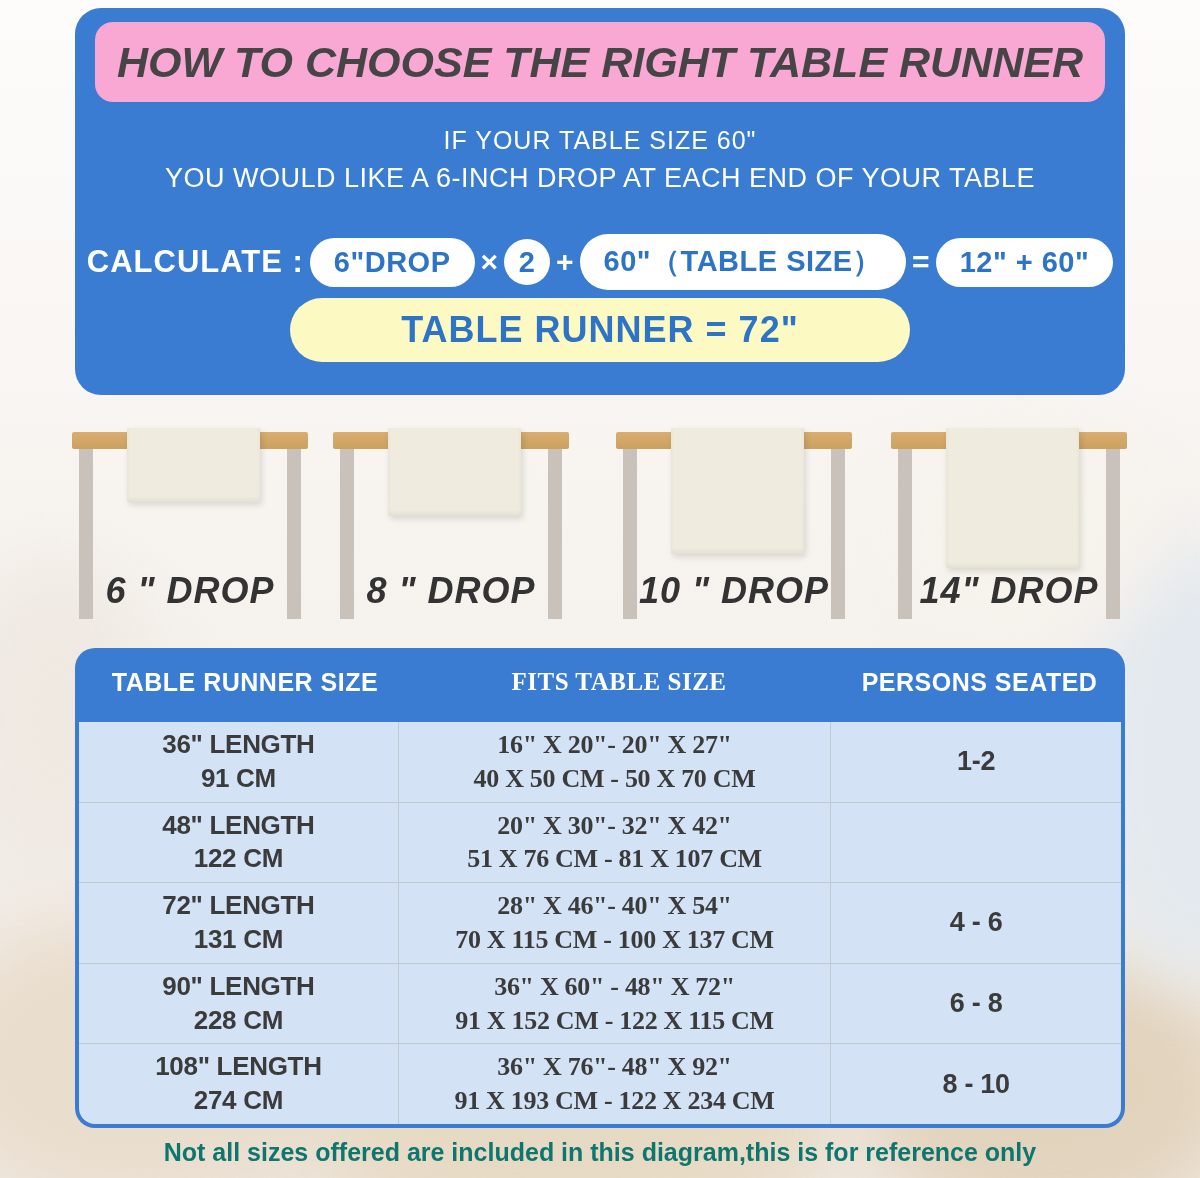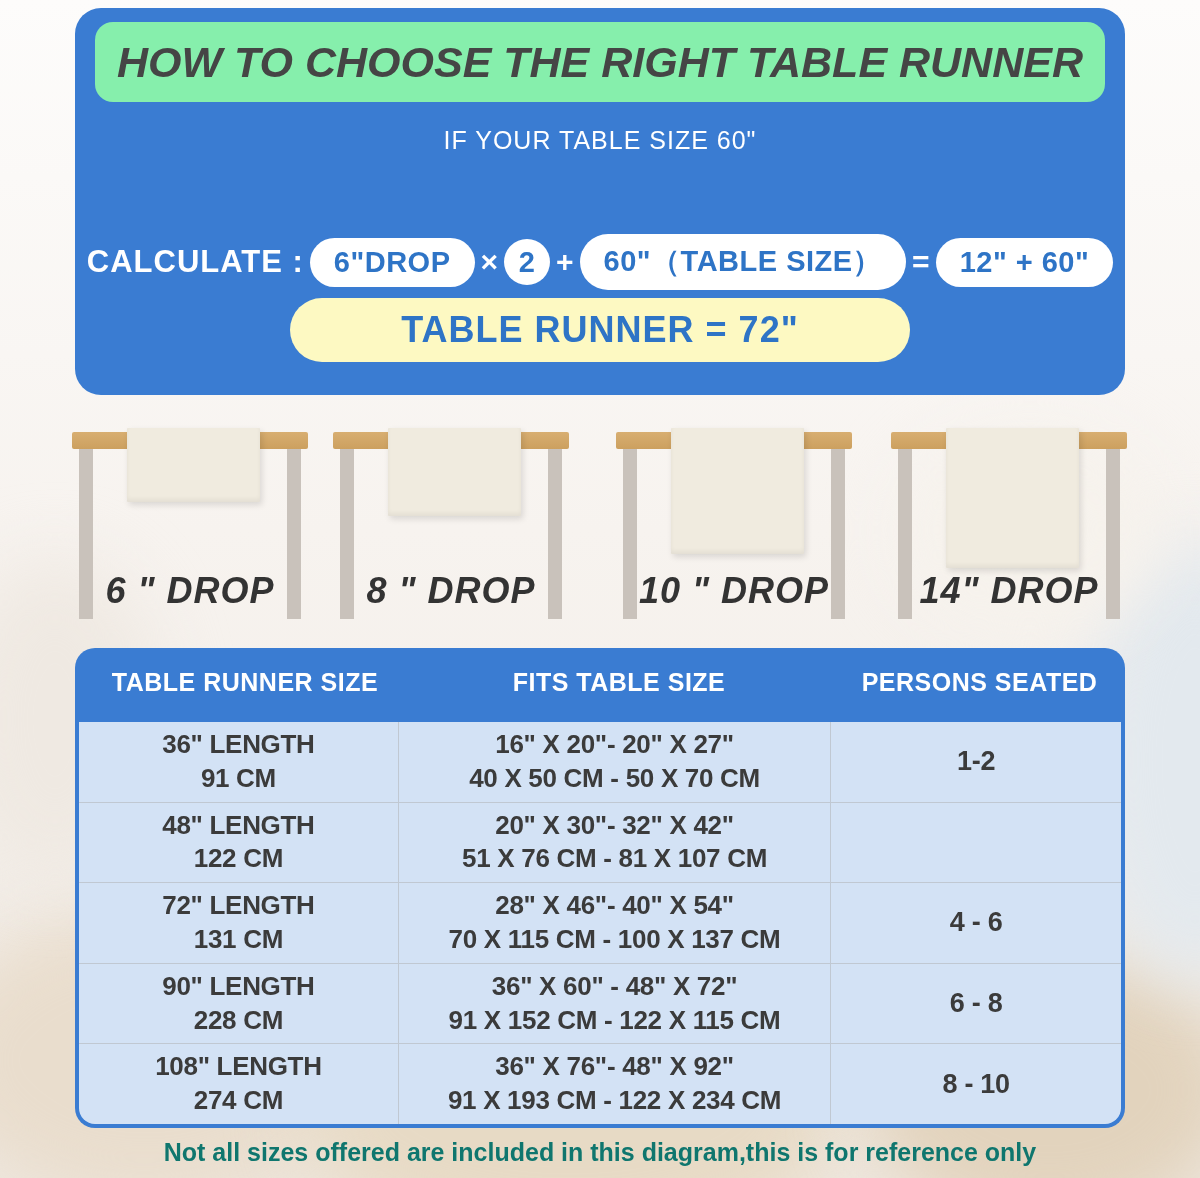--- a/index.html
+++ b/index.html
@@ -15,21 +15,21 @@
   .b2{left:300px;top:990px;width:540px;height:260px;background:#e7dac5;}
   .b3{left:860px;top:950px;width:380px;height:280px;background:#e2d3bd;}
   .b4{left:1080px;top:540px;width:230px;height:440px;background:#e3e9ee;}
   .b5{left:-50px;top:560px;width:210px;height:320px;background:#efe9e2;}
   .b6{left:480px;top:740px;width:320px;height:220px;background:#f2ece5;}
   .b7{left:900px;top:430px;width:260px;height:200px;background:#f6f2ec;}
   
   .hero{position:absolute;left:75px;top:8px;width:1050px;height:387px;
         background:#3a7cd2;border-radius:26px;z-index:2;}
   .title-box{position:absolute;left:20px;right:20px;top:14px;height:80px;
-        background:#86efac;border-radius:18px;display:flex;align-items:center;justify-content:center;}
+        background:#f9a8d4;border-radius:18px;display:flex;align-items:center;justify-content:center;}
   .title-box h1{margin:0;font-size:43px;font-weight:bold;font-style:italic;
         color:#454545;letter-spacing:0px;white-space:nowrap;}
   .sub1,.sub2{position:absolute;left:0;width:100%;text-align:center;color:#ffffff;margin:0;}
   .sub1{top:118px;font-size:25px;letter-spacing:1px;}
   .sub2{top:155px;font-size:27px;letter-spacing:0.5px;}
   .calc-row{position:absolute;top:226px;left:0;right:0;display:flex;align-items:center;
         justify-content:center;gap:6px;color:#fff;}
   .calc-label{font-size:31px;font-weight:bold;letter-spacing:1px;}
   .pill{background:#ffffff;color:#2e74c6;font-weight:bold;font-size:29px;
         padding:8px 24px;border-radius:30px;letter-spacing:0.5px;white-space:nowrap;}
@@ -52,21 +52,21 @@
        box-shadow:2px 3px 6px rgba(0,0,0,0.12), inset 0 -3px 4px rgba(0,0,0,0.05);}
   .fig1 .runner{height:74px;} .fig2 .runner{height:88px;}
   .fig3 .runner{height:126px;} .fig4 .runner{height:140px;}
   .drop-label{position:absolute;top:142px;width:100%;text-align:center;
        font-size:36px;font-weight:bold;font-style:italic;color:#333;letter-spacing:1px;}
   
   .chart{position:absolute;left:75px;top:648px;width:1050px;height:480px;
        background:#3a7cd2;border-radius:20px;z-index:2;}
   .chart-header{height:68px;display:flex;align-items:center;padding-left:11px;}
   .hcell{color:#ffffff;font-weight:bold;font-size:25px;letter-spacing:0.5px;text-align:center;}
-  .c1{width:30.6%;} .c2{width:41.4%;} .c3{flex:1;}
+  .c1{width:30.6%;} .c2{width:41.4%;font-family:Liberation Serif, serif;} .c3{flex:1;}
   .chart-body{position:absolute;top:74px;left:4px;right:4px;bottom:4px;
        background:rgba(255,255,255,0.78);border-radius:0 0 16px 16px;
        display:flex;flex-direction:column;overflow:hidden;}
   .chart-row{flex:1;display:flex;align-items:stretch;}
   .chart-row + .chart-row{border-top:1px solid rgba(150,140,130,0.30);}
   .cell{display:flex;flex-direction:column;justify-content:center;align-items:center;
        text-align:center;color:#3b3b3b;font-weight:bold;font-size:26px;line-height:1.3;
        letter-spacing:-0.3px;}
   .cell.c2{border-left:1px solid rgba(150,140,130,0.30);
            border-right:1px solid rgba(150,140,130,0.30);}
@@ -86,20 +86,21 @@
   <div class="blob b4"></div>
   <div class="blob b5"></div>
   <div class="blob b6"></div>
   <div class="blob b7"></div>
 
   <section class="hero">
     <div class="title-box">
       <h1>HOW TO CHOOSE THE RIGHT TABLE RUNNER</h1>
     </div>
     <p class="sub1">IF YOUR TABLE SIZE 60"</p>
+    <p class="sub2">YOU WOULD LIKE A 6-INCH DROP AT EACH END OF YOUR TABLE</p>
     <div class="calc-row">
       <span class="calc-label">CALCULATE :</span>
       <span class="pill">6"DROP</span>
       <span class="op">×</span>
       <span class="pill circle">2</span>
       <span class="op">+</span>
       <span class="pill">60"（TABLE SIZE）</span>
       <span class="op">=</span>
       <span class="pill">12" + 60"</span>
     </div>

